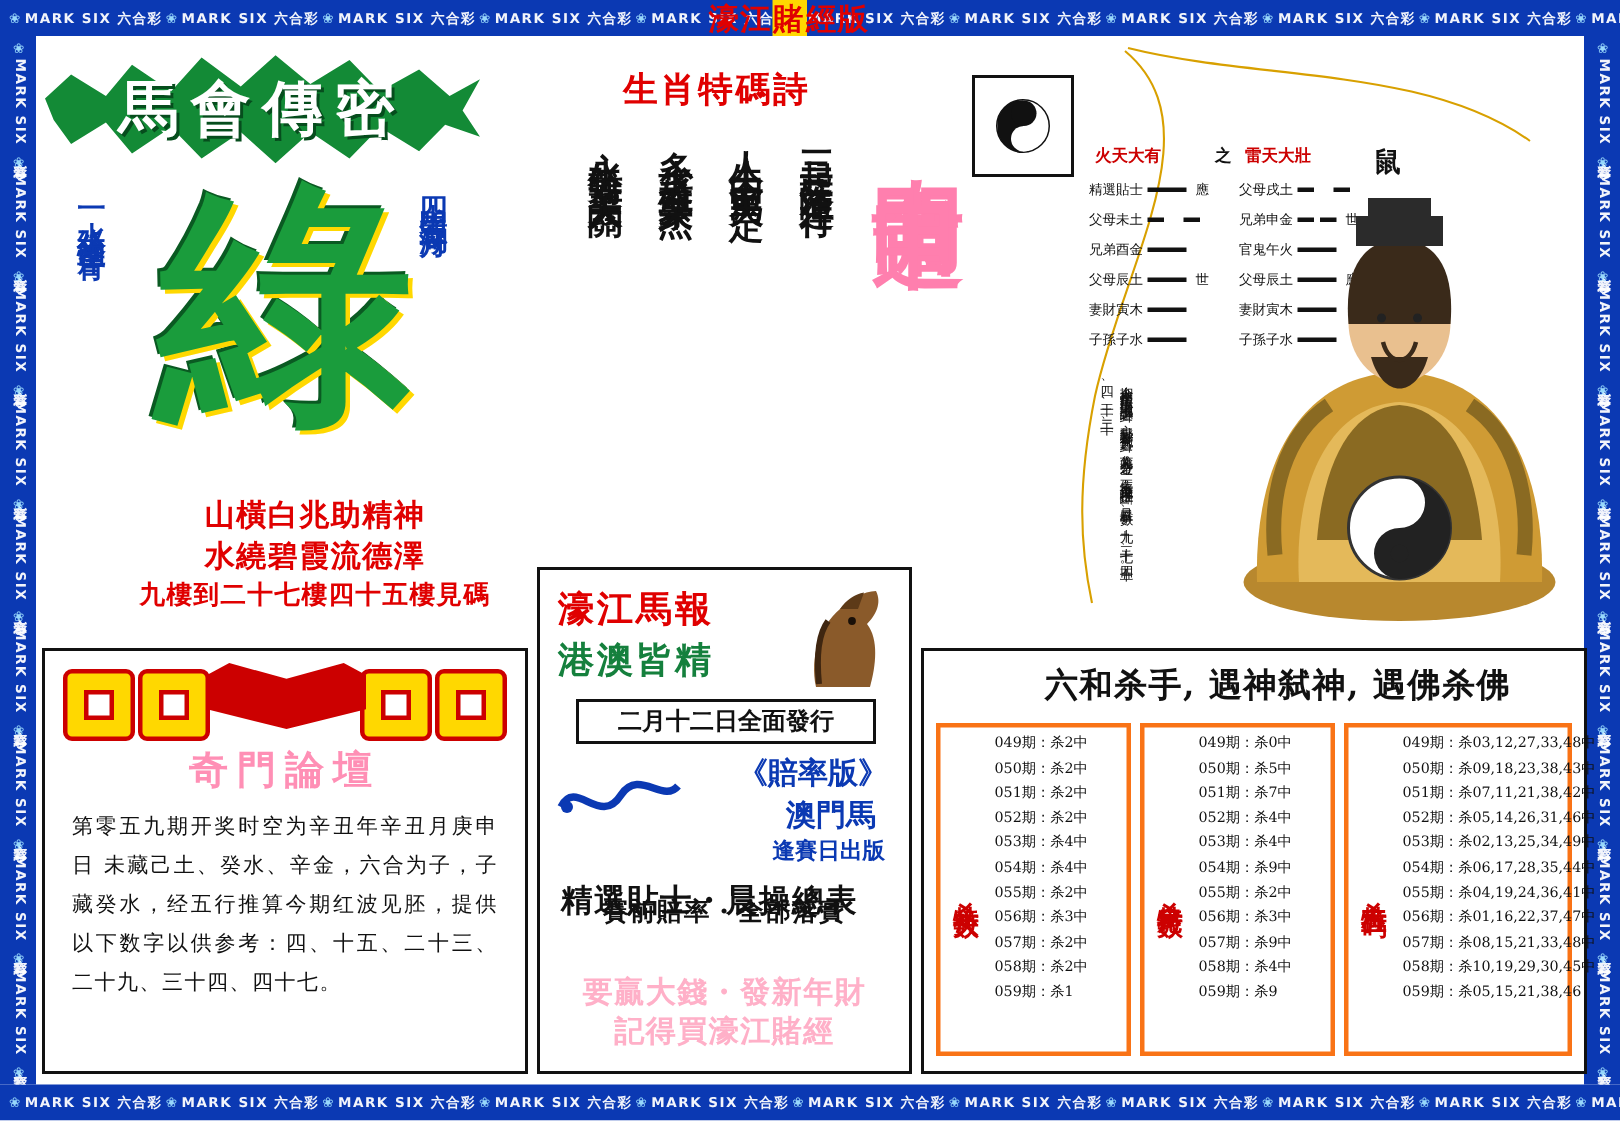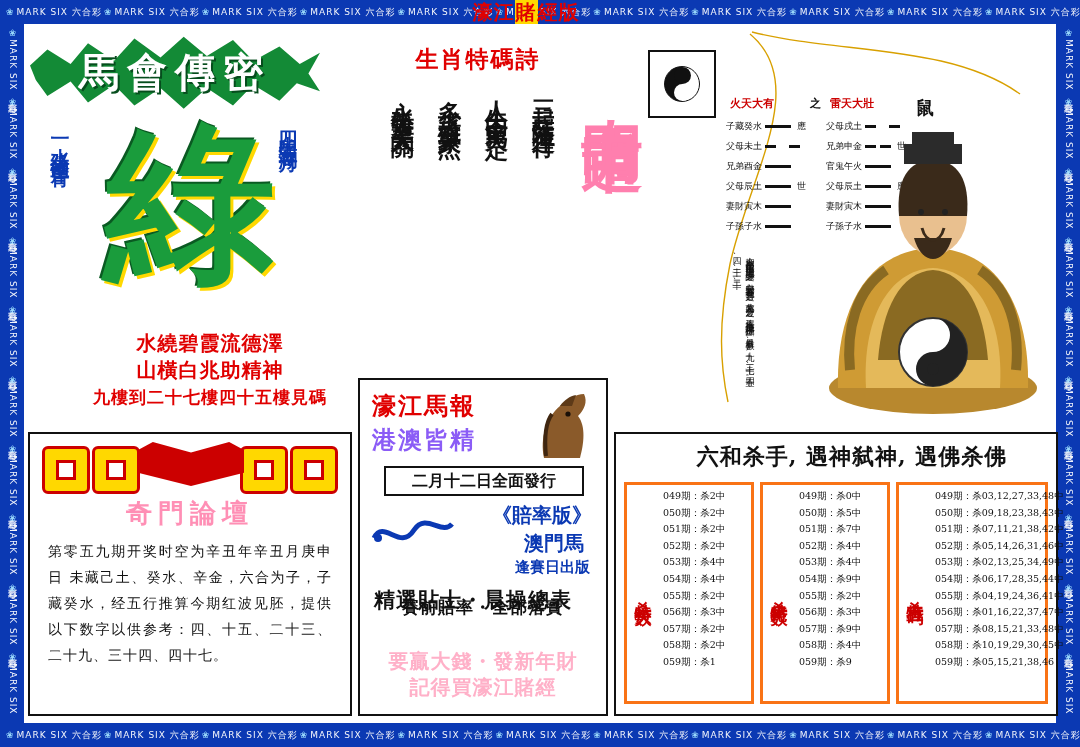--- a/index.html
+++ b/index.html
@@ -5,21 +5,21 @@
   html,body{margin:0;padding:0;}
   body{
     width:1080px;height:747px;
     background:#fff;
     font-family:"DejaVu Sans","Liberation Sans",sans-serif;
     position:relative;overflow:hidden;
   }
   
   .border-strip{
     position:absolute;background:#0b39b3;color:#fff;
-    font-size:9px;font-weight:normal;letter-spacing:1px;
+    font-size:9px;font-weight:bold;letter-spacing:1px;
     display:flex;align-items:center;overflow:hidden;white-space:nowrap;
   }
   .border-top{left:0;top:0;width:1080px;height:24px;justify-content:space-between;padding:0 4px;box-sizing:border-box;}
   .border-bottom{left:0;top:723px;width:1080px;height:24px;justify-content:space-between;padding:0 4px;box-sizing:border-box;}
   .border-left{left:0;top:24px;width:24px;height:699px;flex-direction:column;justify-content:space-between;padding:4px 0;box-sizing:border-box;}
   .border-right{left:1056px;top:24px;width:24px;height:699px;flex-direction:column;justify-content:space-between;padding:4px 0;box-sizing:border-box;}
   .border-left .vtok,.border-right .vtok{
     writing-mode:vertical-rl;text-orientation:mixed;font-size:9px;
   }
   .tok{opacity:.95;}
@@ -148,21 +148,21 @@
     position:absolute;left:18px;top:104px;width:284px;
     font-size:14px;line-height:26px;color:#111;text-align:justify;letter-spacing:1px;
   }
 
   
   .horsebox{
     position:absolute;left:358px;top:378px;width:246px;height:334px;
     border:2px solid #111;background:#fff;
   }
   .hb-title{position:absolute;left:12px;top:10px;font-size:24px;font-weight:bold;color:#e00000;letter-spacing:2px;}
-  .hb-title2{position:absolute;left:12px;top:44px;font-size:24px;font-weight:bold;color:#8b5cf6;letter-spacing:2px;}
+  .hb-title2{position:absolute;left:12px;top:44px;font-size:24px;font-weight:bold;color:#15803d;letter-spacing:2px;}
   .hb-horse{position:absolute;right:8px;top:8px;width:72px;height:72px;}
   .hb-date{
     position:absolute;left:24px;top:86px;width:196px;height:26px;border:2px solid #111;
     text-align:center;line-height:26px;font-size:16px;font-weight:bold;color:#111;
   }
   .hb-pei{position:absolute;right:14px;top:122px;font-size:20px;font-weight:bold;color:#0b39b3;}
   .hb-macau{position:absolute;right:22px;top:150px;font-size:20px;font-weight:bold;color:#0b39b3;}
   .hb-sun{position:absolute;right:16px;top:178px;font-size:15px;font-weight:bold;color:#0b39b3;}
   .hb-dragon{position:absolute;left:10px;top:128px;width:86px;height:46px;}
   .hb-l1{position:absolute;left:14px;top:206px;width:218px;text-align:left;font-size:21px;font-weight:bold;color:#111;letter-spacing:1px;}
@@ -254,22 +254,22 @@
 </div>
 
 <div class="burst">
   <div class="star"></div>
   <div class="txt">馬會傳密</div>
 </div>
 <div class="bigchar">綠</div>
 <div class="vcol vleft">一水緣分兩岸青</div>
 <div class="vcol vright">四山碧漾三湖月</div>
 <div class="redlines">
+  <div>山橫白兆助精神</div>
   <div>水繞碧霞流德澤</div>
-  <div>山橫白兆助精神</div>
   <div class="small">九樓到二十七樓四十五樓見碼</div>
 </div>
 
 <div class="poem-title">生肖特碼詩</div>
 <div class="poem">
   <div class="pcol">三起三落隨運行</div>
   <div class="pcol">人生由命爲天定</div>
   <div class="pcol">多少英雄與豪杰</div>
   <div class="pcol">永生難過美人關</div>
 </div>
@@ -283,21 +283,21 @@
   <path d="M60,10 C120,60 60,150 40,240 C28,300 30,340 38,378" fill="none" stroke="#d8a000" stroke-width="1.4"></path>
   <path d="M62,8 C150,30 260,20 330,70" fill="none" stroke="#d8a000" stroke-width="1.4"></path>
 </svg>
 
 <div class="hexwrap">
   <div class="hdr left">火天大有</div>
   <div class="hdr mid">之</div>
   <div class="hdr right">雷天大壯</div>
   <div class="hexcol l" id="hexleft">
       <div class="hexrow">
-        <span>子藏癸水</span>
+        <span>精選貼士</span>
         <span class="bar"></span>
         <span class="shi">應</span>
       </div>
       <div class="hexrow">
         <span>父母未土</span>
         <span class="bar broken"></span>
         <span class="shi"></span>
       </div>
       <div class="hexrow">
         <span>兄弟酉金</span>

